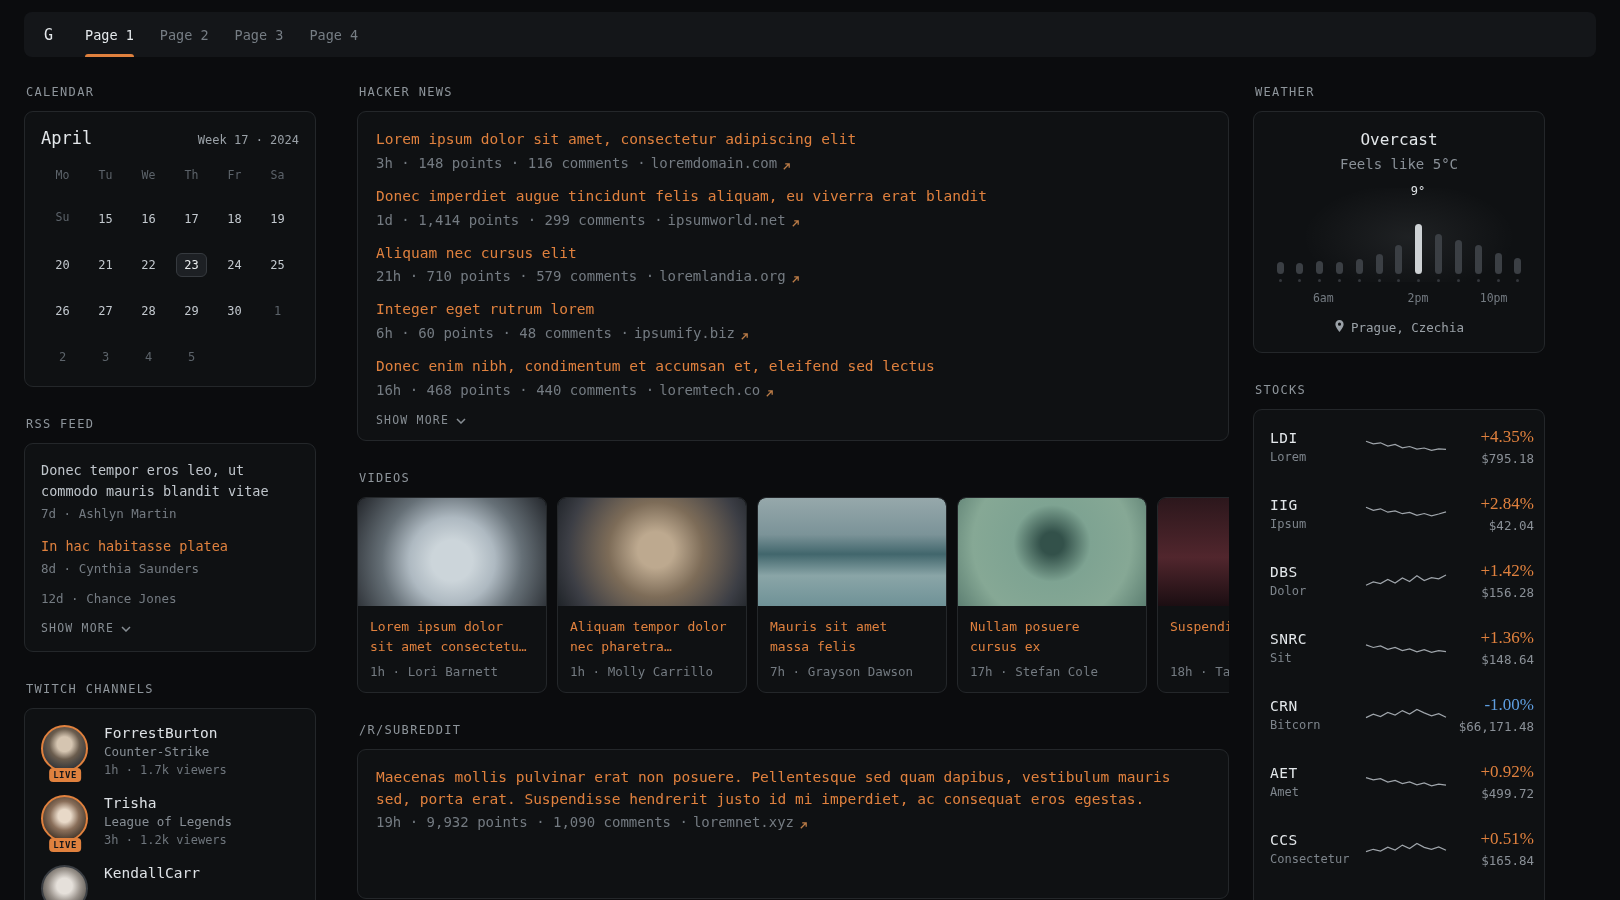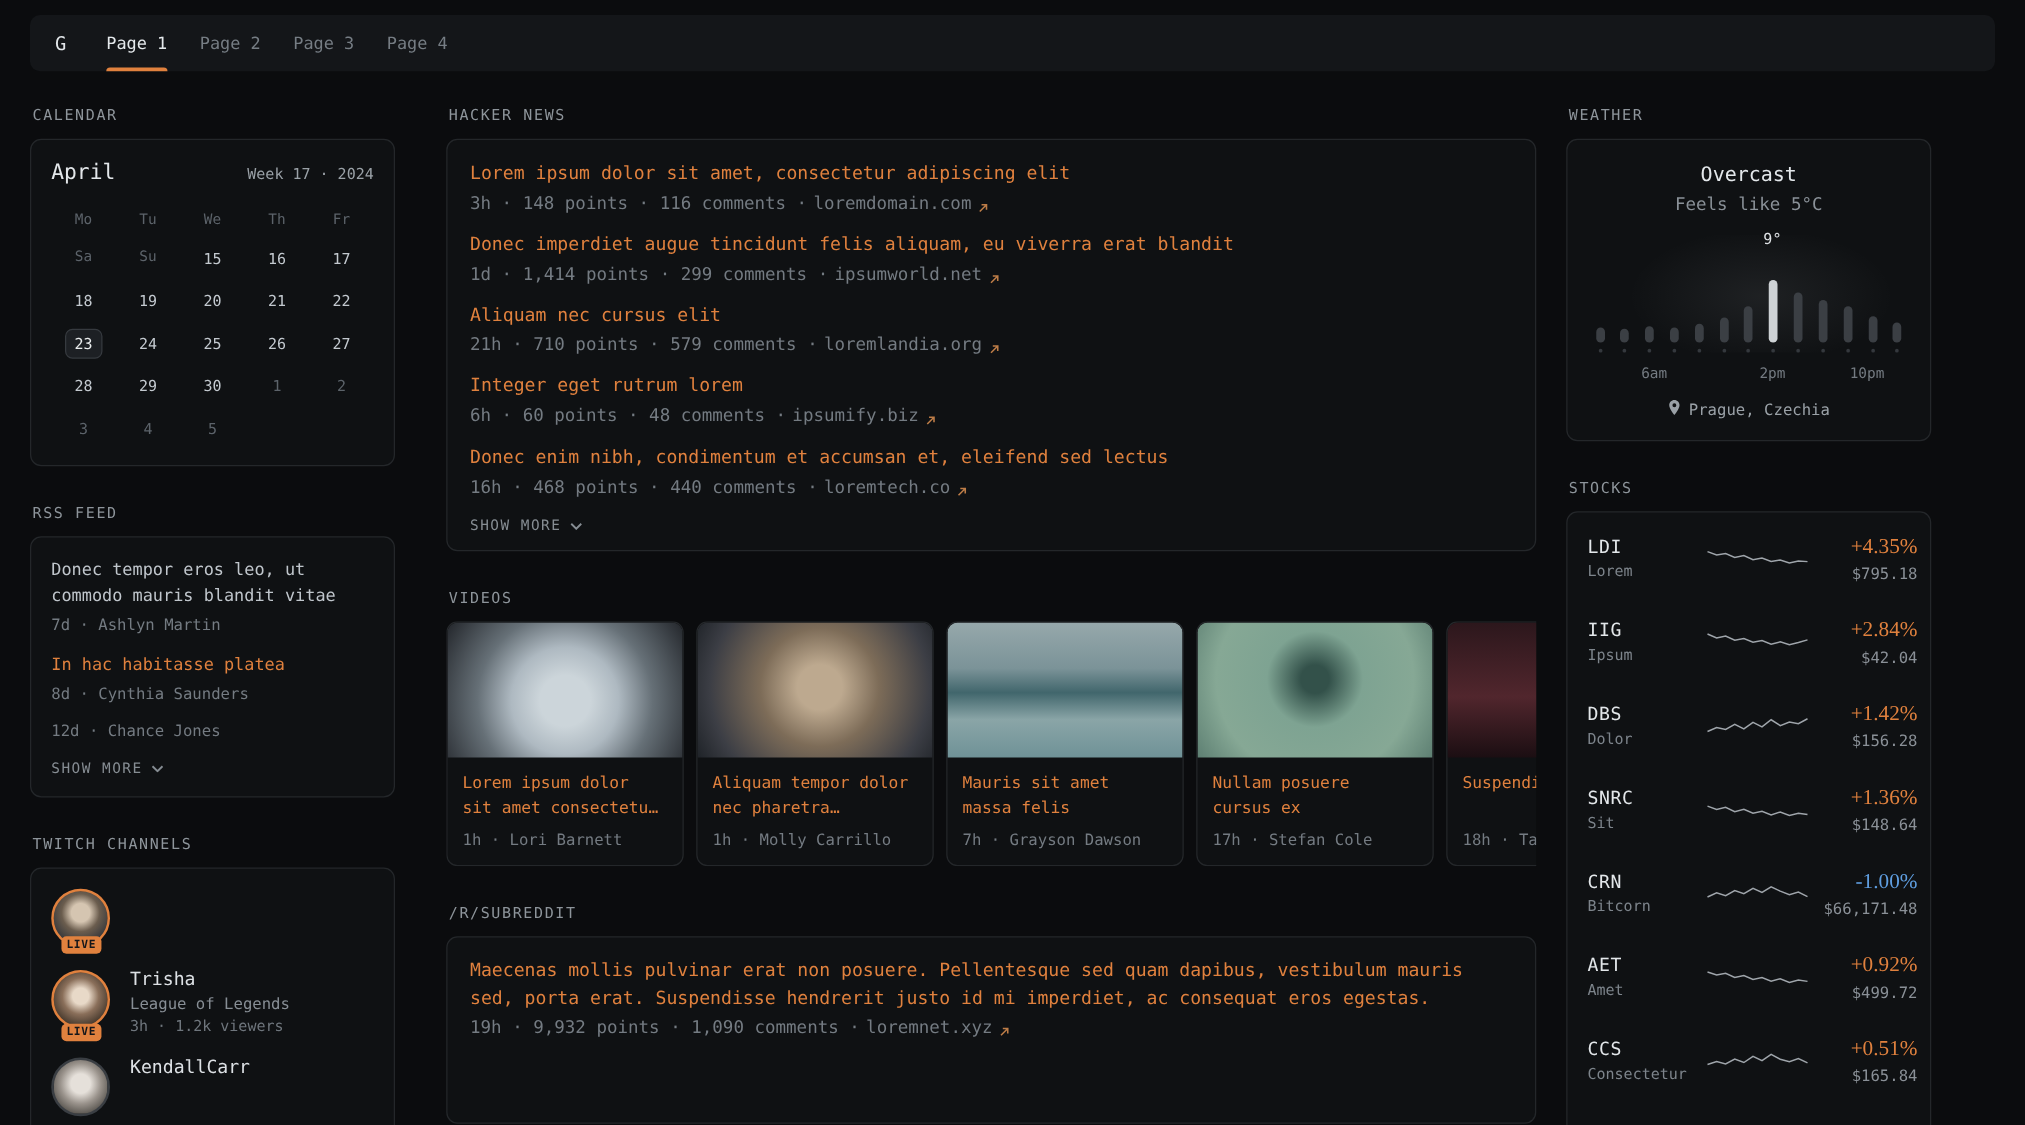--- a/index.html
+++ b/index.html
@@ -37,22 +37,22 @@
   .section-title{
     font-size:12px; letter-spacing:1.3px; color:#8e959b; margin:0 0 12px 2px;
     font-weight:normal;
   }
   .card{ background:var(--card-bg); border:1px solid var(--card-border); border-radius:9px; }
   
   .cal-card{ padding:16px; }
   .cal-head{ display:flex; justify-content:space-between; align-items:baseline; }
   .cal-month{ font-size:17px; color:var(--bright); }
   .cal-meta{ font-size:12px; color:#9aa1a7; }
-  .cal-grid{ margin-top:16px; display:grid; grid-template-columns:repeat(5,1fr);
-             row-gap:8px; text-align:center; }
+  .cal-grid{ margin-top:16px; display:grid; grid-template-columns:repeat(6,1fr);
+             row-gap:20px; text-align:center; }
   .cal-dow{ color:var(--dim); font-size:11.5px; padding:4px 0; }
   .cal-day{ font-size:12px; color:#c3c9cf; height:26px; line-height:26px; }
   .cal-day.muted{ color:var(--dim); }
   .cal-day.selected > span{
     display:inline-block; background:#1d2024; border:1px solid #363a3f;
     border-radius:6px; padding:0 7px; height:24px; line-height:22px; color:#e9eced;
   }
   
   .pad-card{ padding:16px; }
   .feed-item{ margin-bottom:15px; }
@@ -218,20 +218,25 @@
     </div>
 
     <div class="section">
       <h2 class="section-title">TWITCH CHANNELS</h2>
       <div class="card pad-card" id="twitch-card">
           <div class="channel">
             <div class="avatar-wrap">
               <div class="avatar a1"></div>
               <div class="live-badge">LIVE</div>
             </div>
+            <div>
+              <div class="ch-name">ForrestBurton</div>
+              <div class="ch-game">Counter-Strike</div>
+              <div class="ch-meta">1h · 1.7k viewers</div>
+            </div>
           </div>
           <div class="channel">
             <div class="avatar-wrap">
               <div class="avatar a2"></div>
               <div class="live-badge">LIVE</div>
             </div>
             <div>
               <div class="ch-name">Trisha</div>
               <div class="ch-game">League of Legends</div>
               <div class="ch-meta">3h · 1.2k viewers</div>

